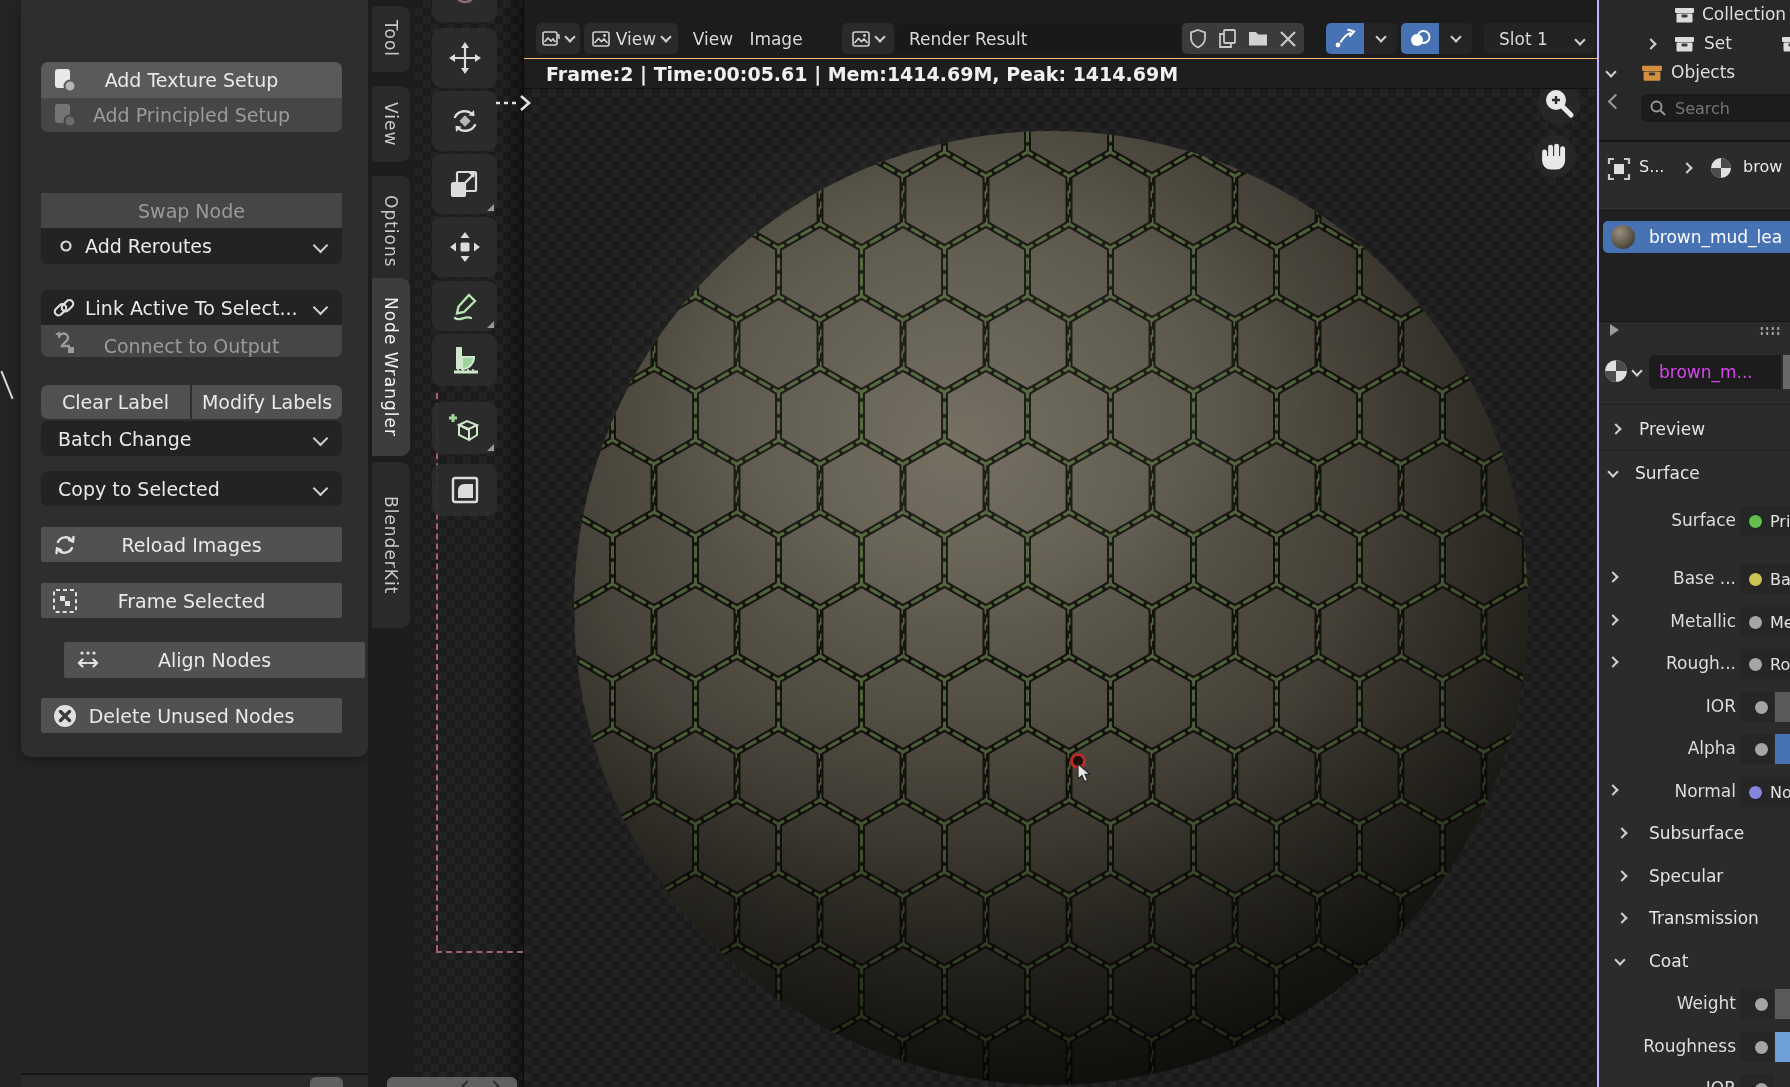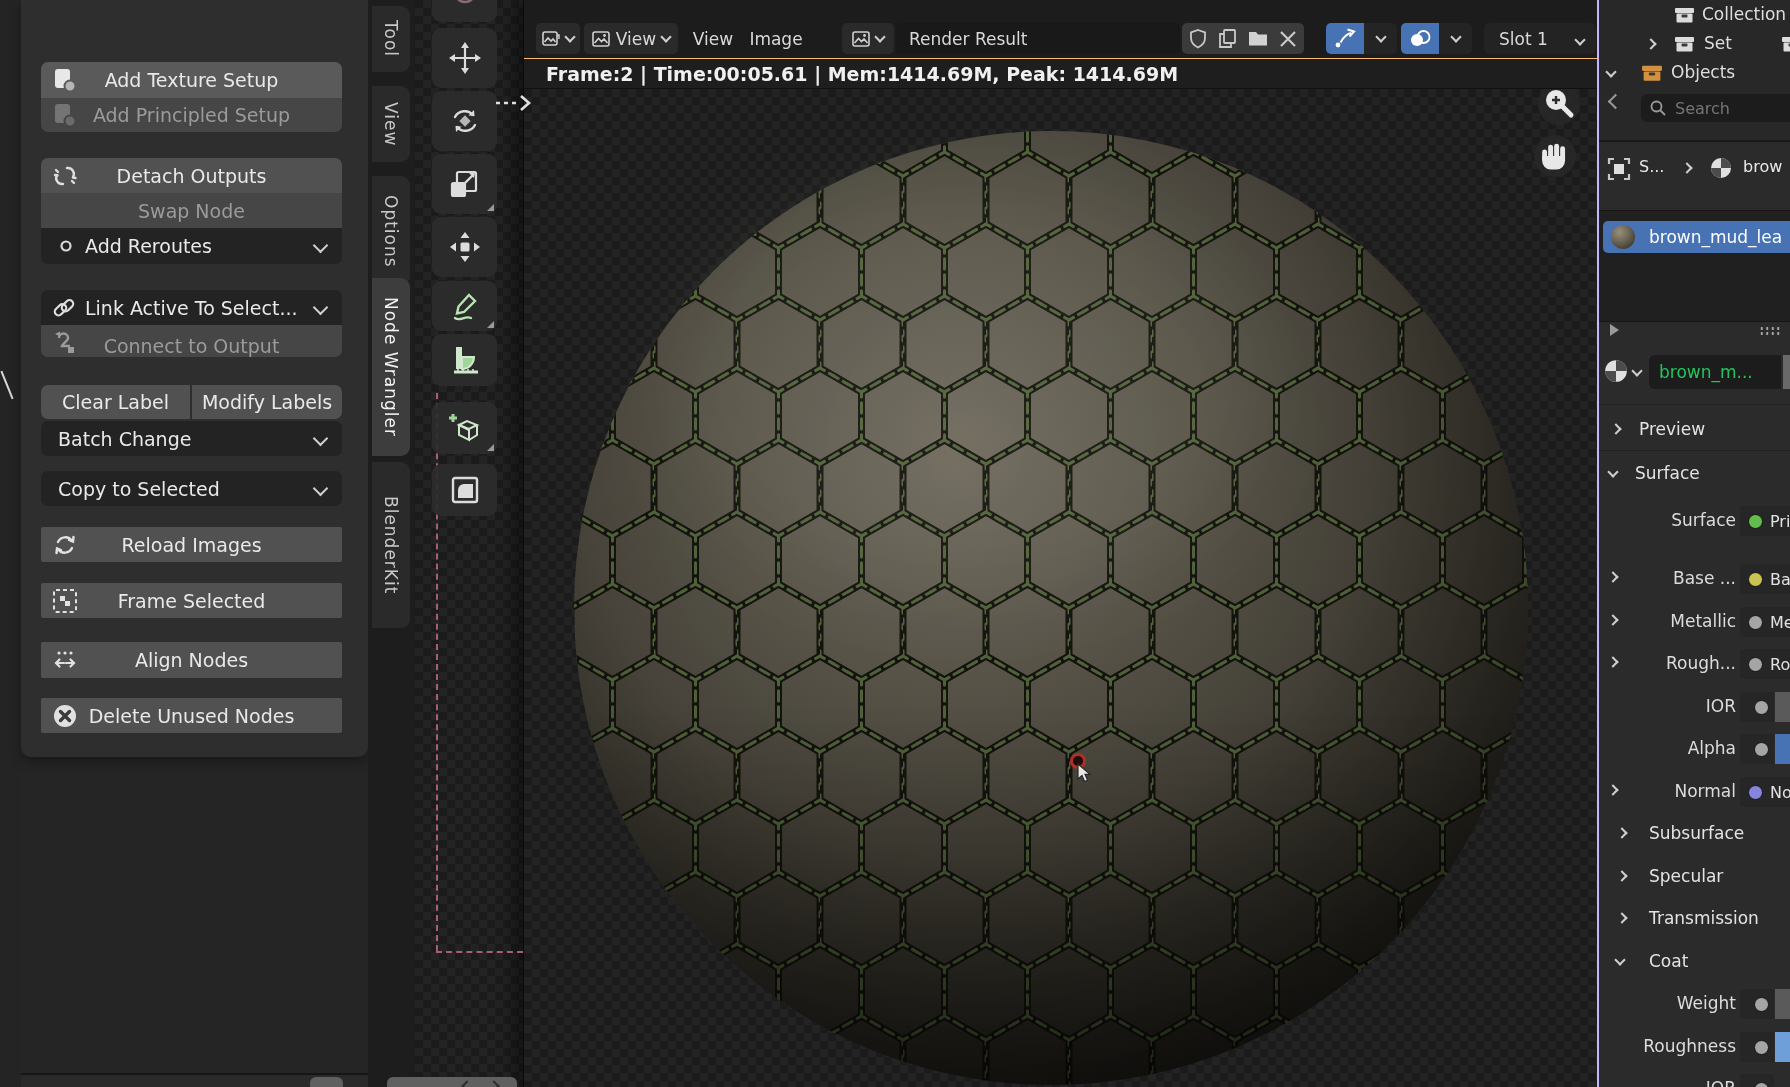--- a/index.html
+++ b/index.html
@@ -83,31 +83,20 @@
         <span>Add Texture Setup</span>
       </div>
       <div class="mbtn mid" style="top:98px;height:34px;border-radius:0 0 7px 7px;">
         <svg class="ic" width="26" height="26" viewBox="0 0 26 26" opacity="0.55">
           <rect x="4" y="2" width="15" height="19" rx="3" fill="#9b9b9b"></rect>
           <circle cx="19" cy="19" r="5.5" fill="#8a8a8a" stroke="#464646" stroke-width="2"></circle>
         </svg>
         <span>Add Principled Setup</span>
       </div>
 
-      <div class="mbtn light" style="top:158px;border-radius:7px 7px 0 0;">
-        <svg class="ic" width="28" height="28" viewBox="0 0 28 28" fill="none" stroke="#dedede" stroke-width="2.4" stroke-linecap="round">
-          <path d="M16 6 a6 6 0 0 1 6 9"></path>
-          <path d="M12 22 a6 6 0 0 1 -6 -9"></path>
-          <path d="M5 8 l2 2"></path>
-            <path d="M4 13 l2.5 0.5"></path>
-            <path d="M21 19 l2 2"></path>
-            <path d="M22 15.5 l2.5 0.5"></path>
-        </svg>
-        <span>Detach Outputs</span>
-      </div>
       <div class="mbtn mid" style="top:193px;border-radius:0;">
         <span>Swap Node</span>
       </div>
       <div class="mbtn dark" style="top:228px;height:36px;border-radius:0 0 7px 7px;padding-left:44px;">
         <svg class="ic" width="22" height="22" viewBox="0 0 22 22" style="left:14px;">
           <circle cx="11" cy="11" r="4.5" fill="none" stroke="#d8d8d8" stroke-width="2.2"></circle>
         </svg>
         <span>Add Reroutes</span>
         <span class="chv chv-d chvpos"></span>
       </div>
@@ -157,21 +146,21 @@
 
       <div class="mbtn light" style="top:583px;">
         <svg class="ic" width="28" height="28" viewBox="0 0 28 28" fill="none">
           <rect x="3" y="3" width="22" height="22" rx="2" stroke="#e2e2e2" stroke-width="2" stroke-dasharray="4 3"></rect>
           <rect x="9" y="9" width="5" height="5" fill="#e2e2e2"></rect>
           <rect x="14" y="14" width="5" height="5" fill="#e2e2e2"></rect>
         </svg>
         <span>Frame Selected</span>
       </div>
 
-      <div class="mbtn light" style="top:642px;height:36px;">
+      <div class="mbtn light" style="top:642px;height:36px;margin-left:23px;">
         <svg class="ic" width="28" height="28" viewBox="0 0 28 28" fill="none" stroke="#e2e2e2" stroke-width="2.2" stroke-linecap="round">
           <circle cx="8" cy="7" r="1.6" fill="#e2e2e2" stroke="none"></circle>
           <circle cx="14" cy="7" r="1.6" fill="#e2e2e2" stroke="none"></circle>
           <circle cx="20" cy="7" r="1.6" fill="#e2e2e2" stroke="none"></circle>
           <path d="M6 17 h7 M15 17 h7"></path>
           <path d="M8.5 13.5 L5 17 L8.5 20.5"></path>
           <path d="M19.5 13.5 L23 17 L19.5 20.5"></path>
         </svg>
         <span>Align Nodes</span>
       </div>
@@ -529,21 +518,21 @@
       <div class="abs grip" style="left:160px;top:184px;"></div>
 
       <div class="abs" style="left:0;top:210px;width:193px;height:40px;">
         <svg class="abs" style="left:4px;top:6px;" width="26" height="26" viewBox="0 0 24 24">
           <circle cx="12" cy="12" r="10" fill="#e0e0e0"></circle>
           <path d="M12 12 L12 2 A10 10 0 0 1 22 12 Z" fill="#4c4c4c"></path>
           <path d="M12 12 L12 22 A10 10 0 0 1 2 12 Z" fill="#4c4c4c"></path>
         </svg>
         <span class="chv chv-sm chv-d abs" style="left:34px;top:15px;"></span>
         <div class="abs" style="left:50px;top:3px;width:132px;height:34px;background:#1c1c1c;border-radius:6px 0 0 6px;display:flex;align-items:center;">
-          <span style="margin-left:10px;font-size:17px;color:#22c55e;white-space:nowrap;">brown_m...</span>
+          <span style="margin-left:10px;font-size:17px;color:#d946ef;white-space:nowrap;">brown_m...</span>
         </div>
         <div class="abs" style="left:184px;top:3px;width:9px;height:34px;background:#696969;"></div>
       </div>
 
       <div class="abs" style="left:0;top:262px;width:193px;height:1px;background:#222222;"></div>
 
       <div class="phead" style="top:270px;">
         <span class="chv chv-sm chv-r abs" style="left:13px;top:13px;"></span>
         <span class="abs" style="left:40px;top:7px;">Preview</span>
       </div>

